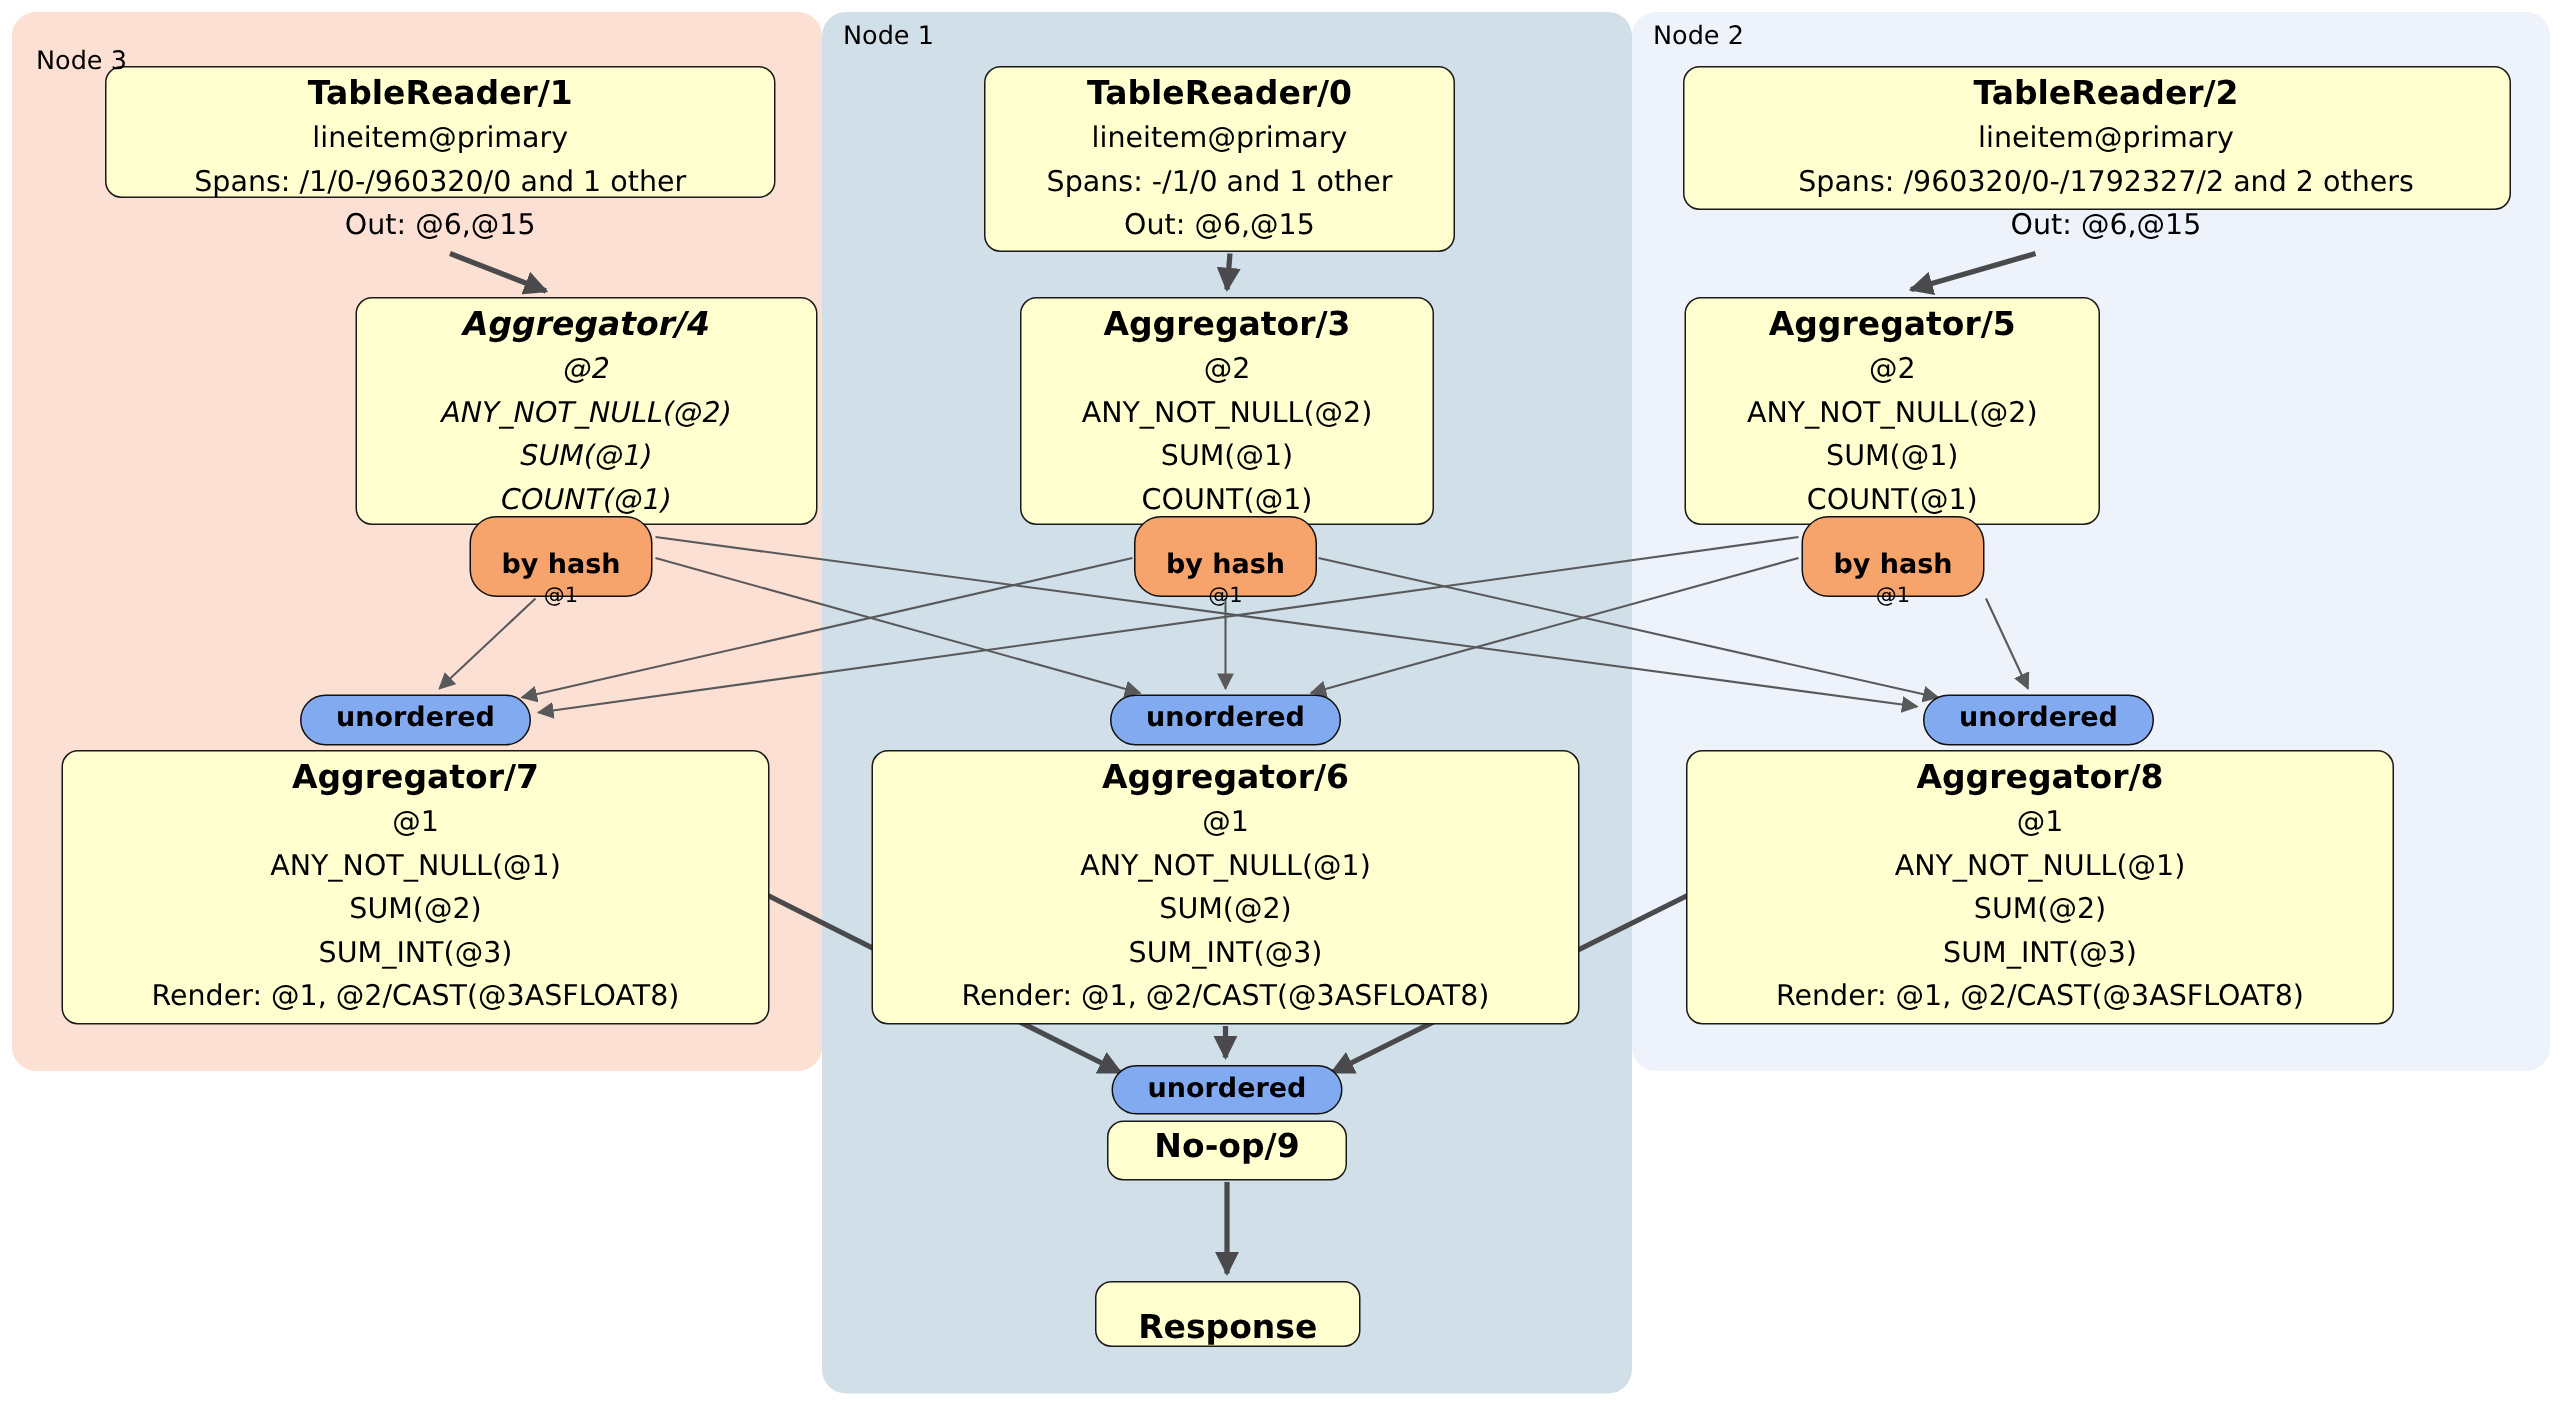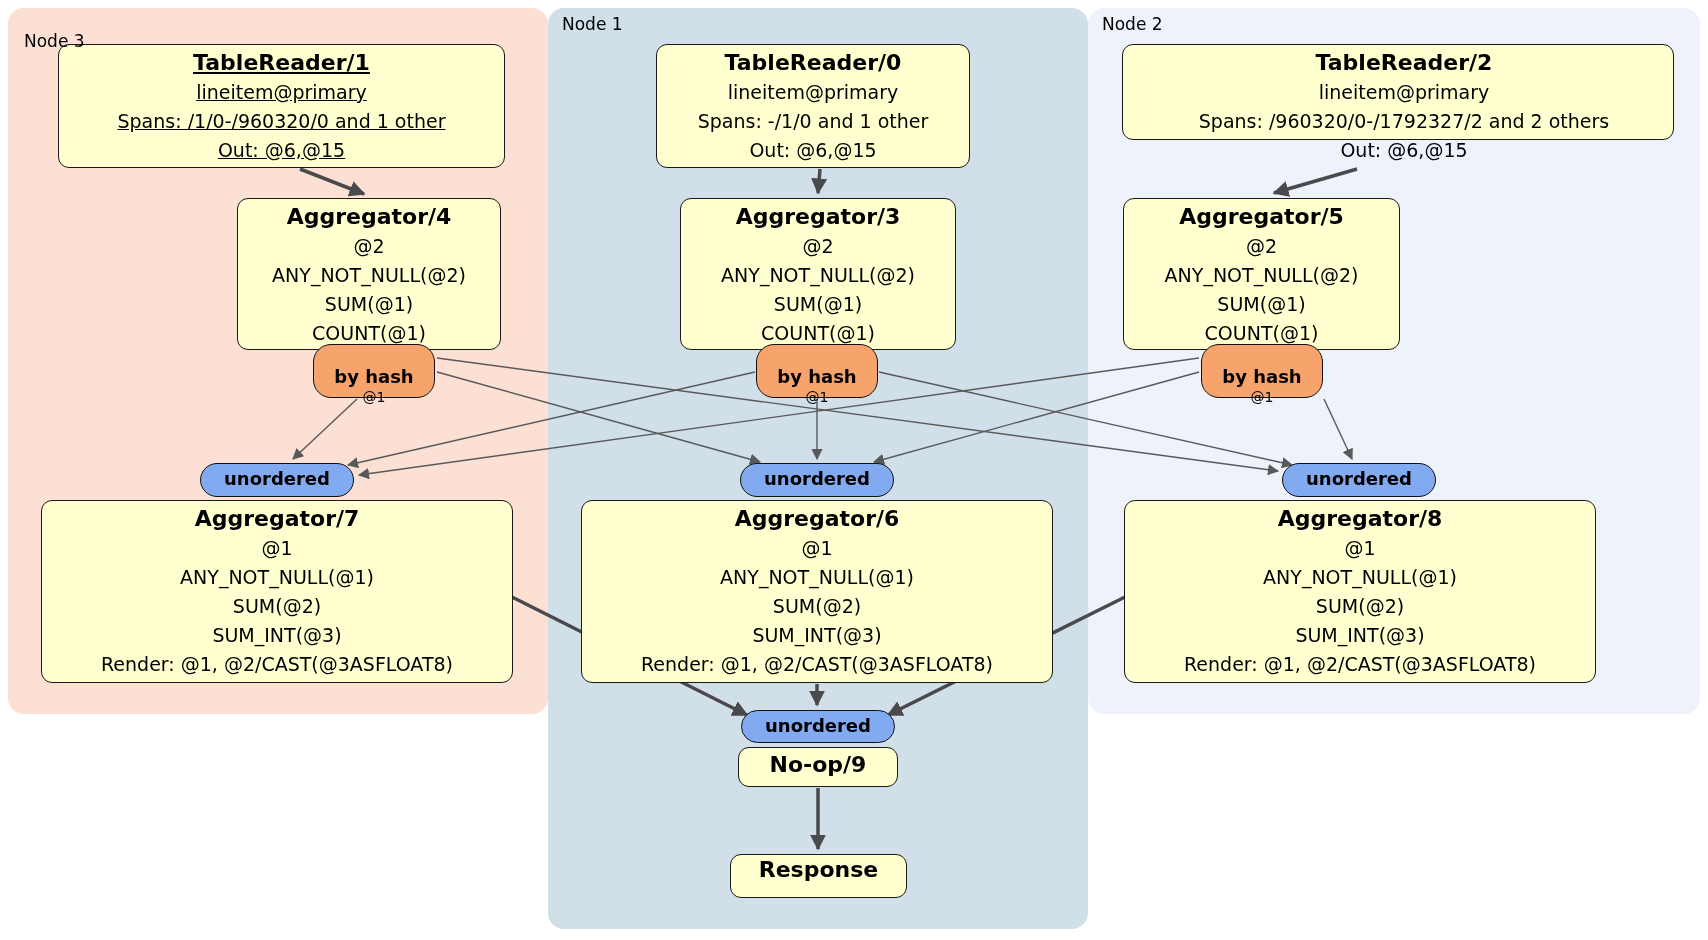--- a/index.html
+++ b/index.html
@@ -17,31 +17,31 @@
 
   .edges{position:absolute;left:0;top:0;z-index:1;}
   .tk{stroke:#4a4a4c;stroke-width:3.5px;}
   .tn{stroke:#59595b;stroke-width:1.4px;}
 
   .box{position:absolute;background:#ffffd0;border:1.5px solid #1a1a1a;border-radius:11px;
        text-align:center;box-sizing:border-box;padding-top:3px;z-index:2;}
   .box .title{font-weight:bold;font-size:22px;line-height:30px;white-space:nowrap;}
   .box .line{font-size:19px;line-height:29px;white-space:nowrap;}
 
-  #tr1{left:58px;top:44px;width:447px;height:124px;text-decoration:underline;}
+  #tr1{left:70px;top:44px;width:447px;height:88px;}
   #tr0{left:656px;top:44px;width:314px;height:124px;}
   #tr2{left:1122px;top:44px;width:552px;height:96px;padding-left:12px;}
-  #agg4{left:237px;top:198px;width:264px;height:152px;}
+  #agg4{left:237px;top:198px;width:308px;height:152px;font-style:italic;}
   #agg3{left:680px;top:198px;width:276px;height:152px;}
   #agg5{left:1123px;top:198px;width:277px;height:152px;}
   #agg7{left:41px;top:500px;width:472px;height:183px;}
   #agg6{left:581px;top:500px;width:472px;height:183px;}
   #agg8{left:1124px;top:500px;width:472px;height:183px;}
   #noop{left:738px;top:747px;width:160px;height:40px;padding-top:2px;}
-  #response{left:730px;top:854px;width:177px;height:44px;padding-top:0;}
+  #response{left:730px;top:854px;width:177px;height:44px;padding-top:16px;}
 
   .router{position:absolute;border:1.6px solid #111;border-radius:18px;text-align:center;
           box-sizing:border-box;z-index:3;}
   .router .rlabel{font-weight:bold;font-size:18px;line-height:23px;padding-top:20px;}
   .router .rkey{font-size:14px;line-height:19px;}
   #hash4{left:313px;top:344px;width:122px;height:54px;}
   #hash3{left:756px;top:344px;width:122px;height:54px;}
   #hash5{left:1201px;top:344px;width:122px;height:54px;}
 
   .sync{position:absolute;border:1.6px solid #111;border-radius:17px;text-align:center;

